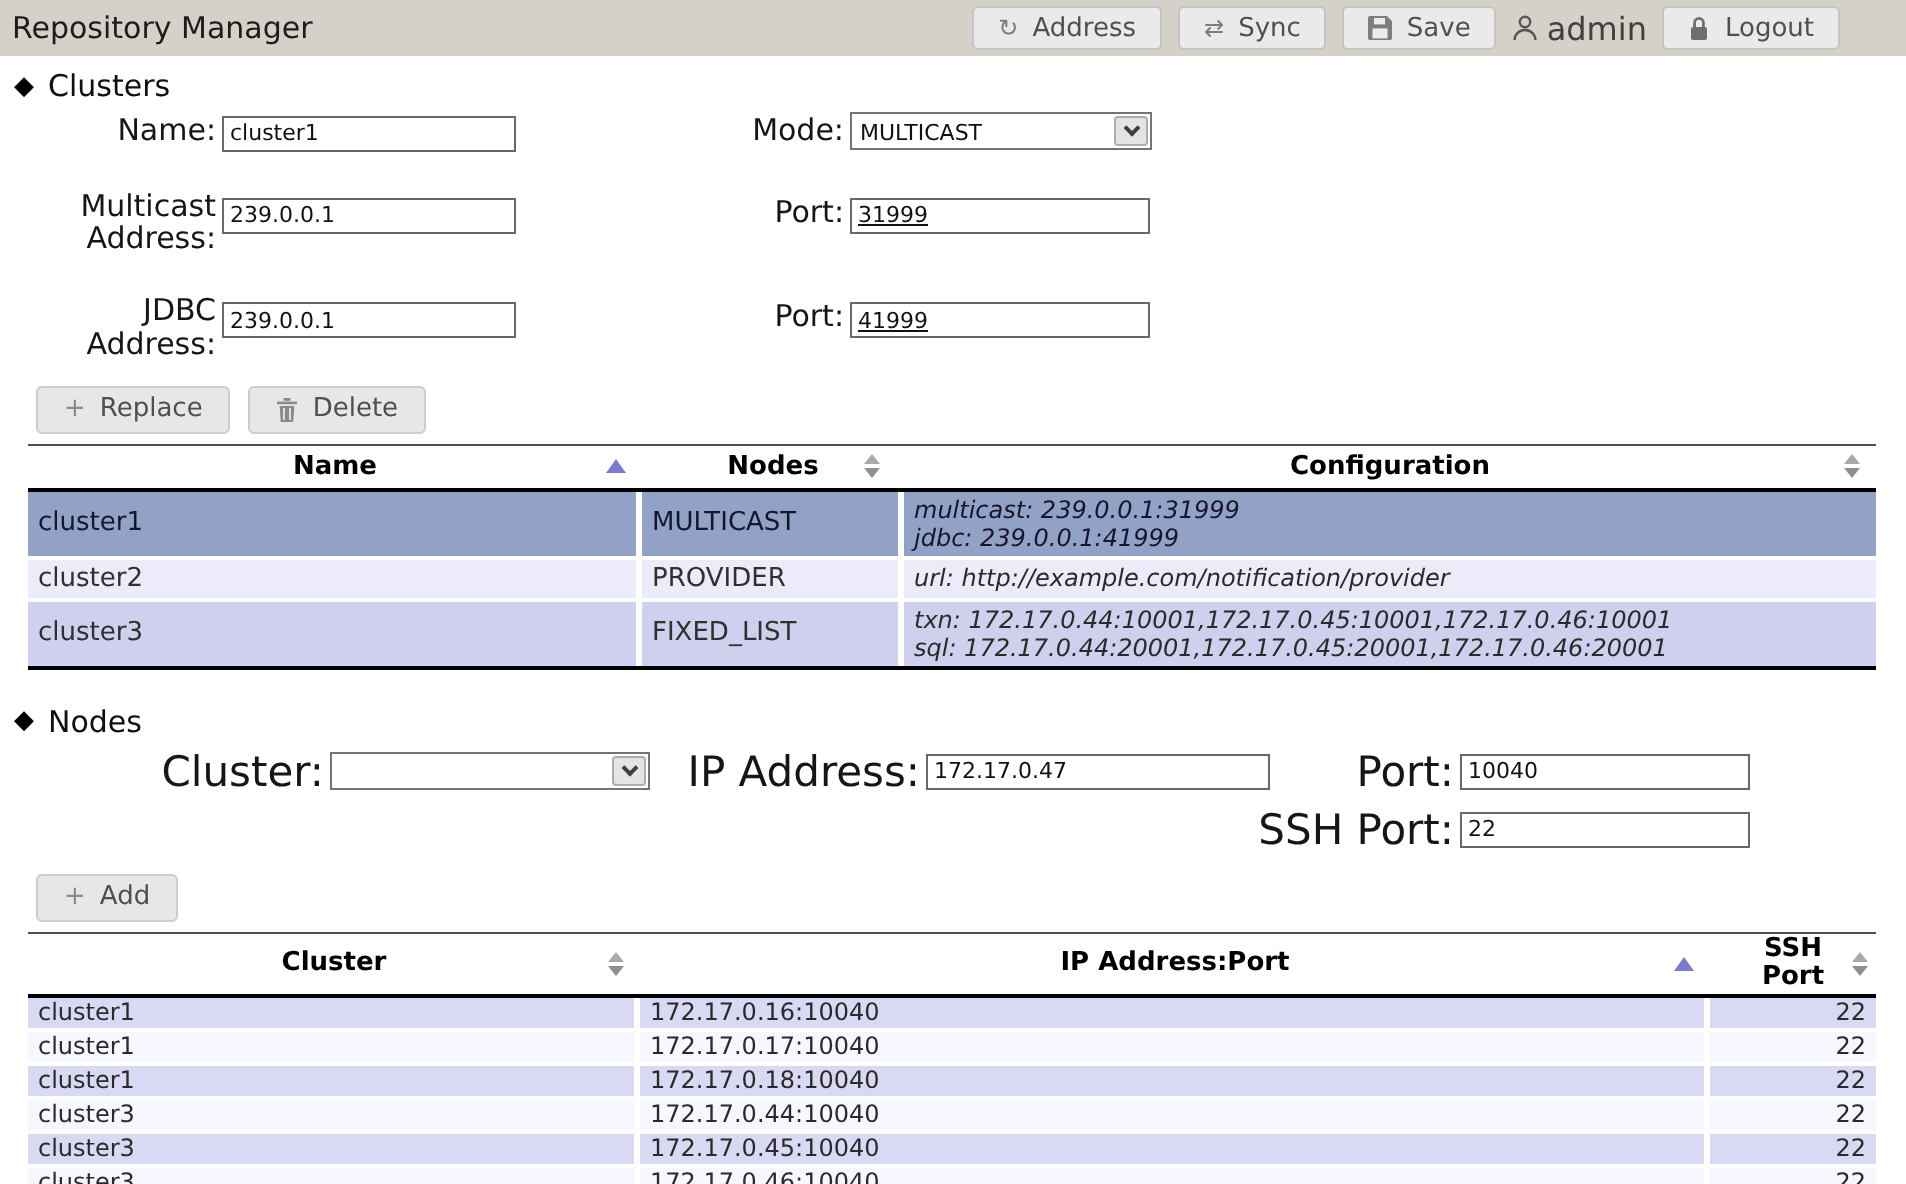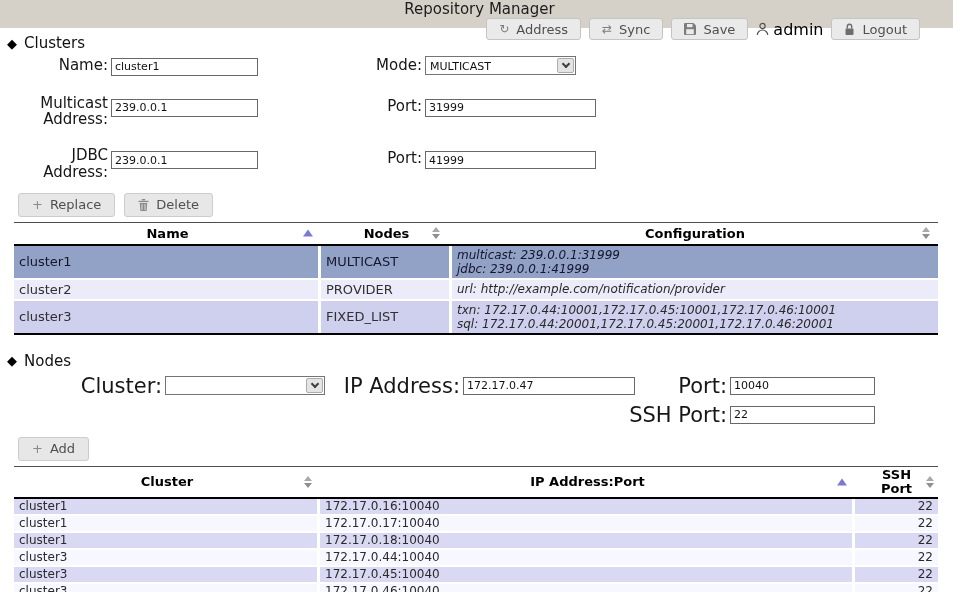--- a/index.html
+++ b/index.html
@@ -6,40 +6,40 @@
     --topbar-bg:#d5d1c8; --button-bg:#eaeaea; --button-border:#c4c4c4;
     --row-selected:#92a2c6; --row-light:#ebebfa; --row-mid:#cfcfee;
     --node-row-odd:#d9d9f3; --node-row-even:#f7f7ff;
     --sort-active:#7a7ad0; --sort-idle:#a9a9a9;
   }
   *{box-sizing:border-box;}
   html,body{margin:0;padding:0;background:#fff;}
   body{width:953px;height:592px;font-family:"DejaVu Sans","Liberation Sans",sans-serif;color:#222;overflow:hidden;}
 
   
-  .topbar{height:28px;background:var(--topbar-bg);display:flex;align-items:center;padding-left:6px;flex-direction:column;}
+  .topbar{height:28px;background:var(--topbar-bg);display:flex;align-items:center;padding-left:6px;}
   .topbar-title{font-size:15px;color:#1c1c1c;white-space:nowrap;}
   .topbar-right{margin-left:auto;display:flex;align-items:center;gap:8px;padding-right:33px;}
   .tb-btn{display:inline-flex;align-items:center;gap:7px;background:var(--button-bg);
     border:1px solid var(--button-border);border-radius:3px;font-size:13px;color:#4f4f4f;
     padding:0 12px;height:22px;font-family:inherit;cursor:pointer;}
   .tb-btn .glyph{font-size:12px;color:#7d7d7d;line-height:1;}
-  .admin-chip{display:inline-flex;align-items:center;gap:4px;font-size:16px;color:#000000;}
+  .admin-chip{display:inline-flex;align-items:center;gap:4px;font-size:16px;color:#404040;}
 
   
   .section-head{display:flex;align-items:center;gap:7px;font-size:15px;color:#101010;margin:6px 0 2px 7px;}
   .diamond{font-size:13px;color:#000;line-height:1;}
 
   
   .cluster-form{display:grid;grid-template-columns:108px 150px 158px 152px;column-gap:3px;row-gap:9px;
     align-items:center;margin-top:3px;}
   .flabel{text-align:right;font-size:15px;color:#161616;line-height:1.12;}
   .flabel.narrow{padding-left:30px;margin-top:10px;}
   input.txt{height:18px;border:1px solid #686868;font-size:11px;font-family:inherit;padding:1px 3px;background:#fff;color:#111;width:147px;}
-  input.txt.w150{width:171px;}
+  input.txt.w150{width:150px;text-decoration:underline;}
   input.txt.w172{width:172px;}
   input.txt.w145{width:145px;}
 
   .mockselect{position:relative;background:#fff;border:1px solid #747474;height:19px;cursor:pointer;}
   .mockselect .sel-text{font-size:11px;color:#111;padding:3px 20px 0 4px;display:block;white-space:nowrap;overflow:hidden;}
   .mockselect .sel-btn{position:absolute;right:1px;top:1px;bottom:1px;width:17px;background:#e4e4e4;
     border:1px solid #adadad;border-radius:2px;display:flex;align-items:center;justify-content:center;}
   .chev{width:6px;height:6px;border-right:2px solid #3f3f3f;border-bottom:2px solid #3f3f3f;transform:rotate(45deg);margin-top:-3px;}
 
   

